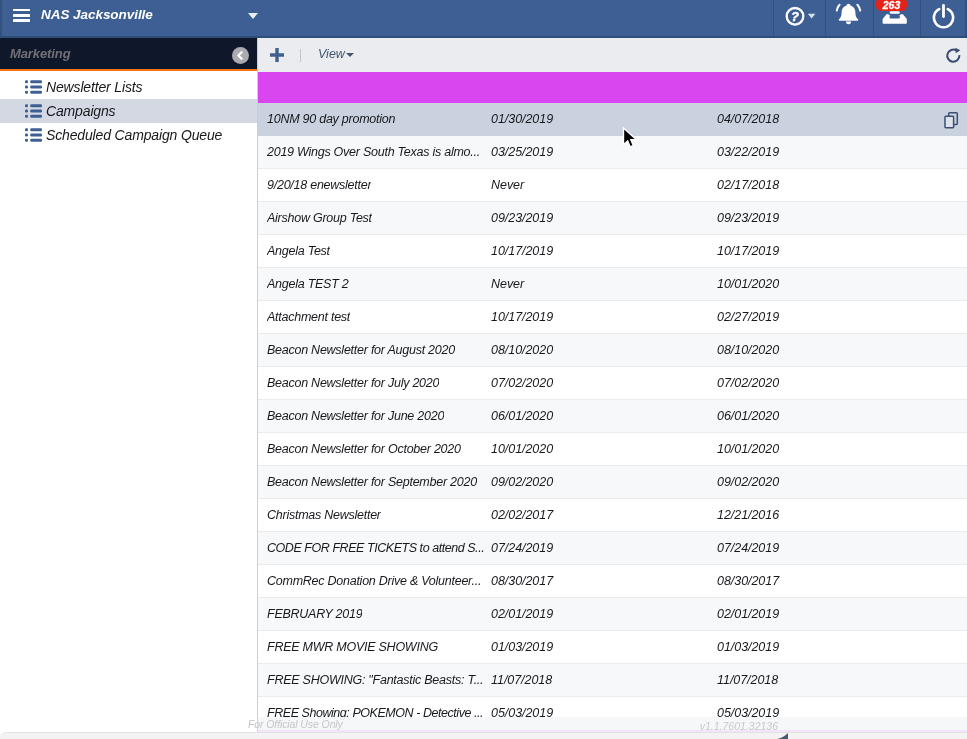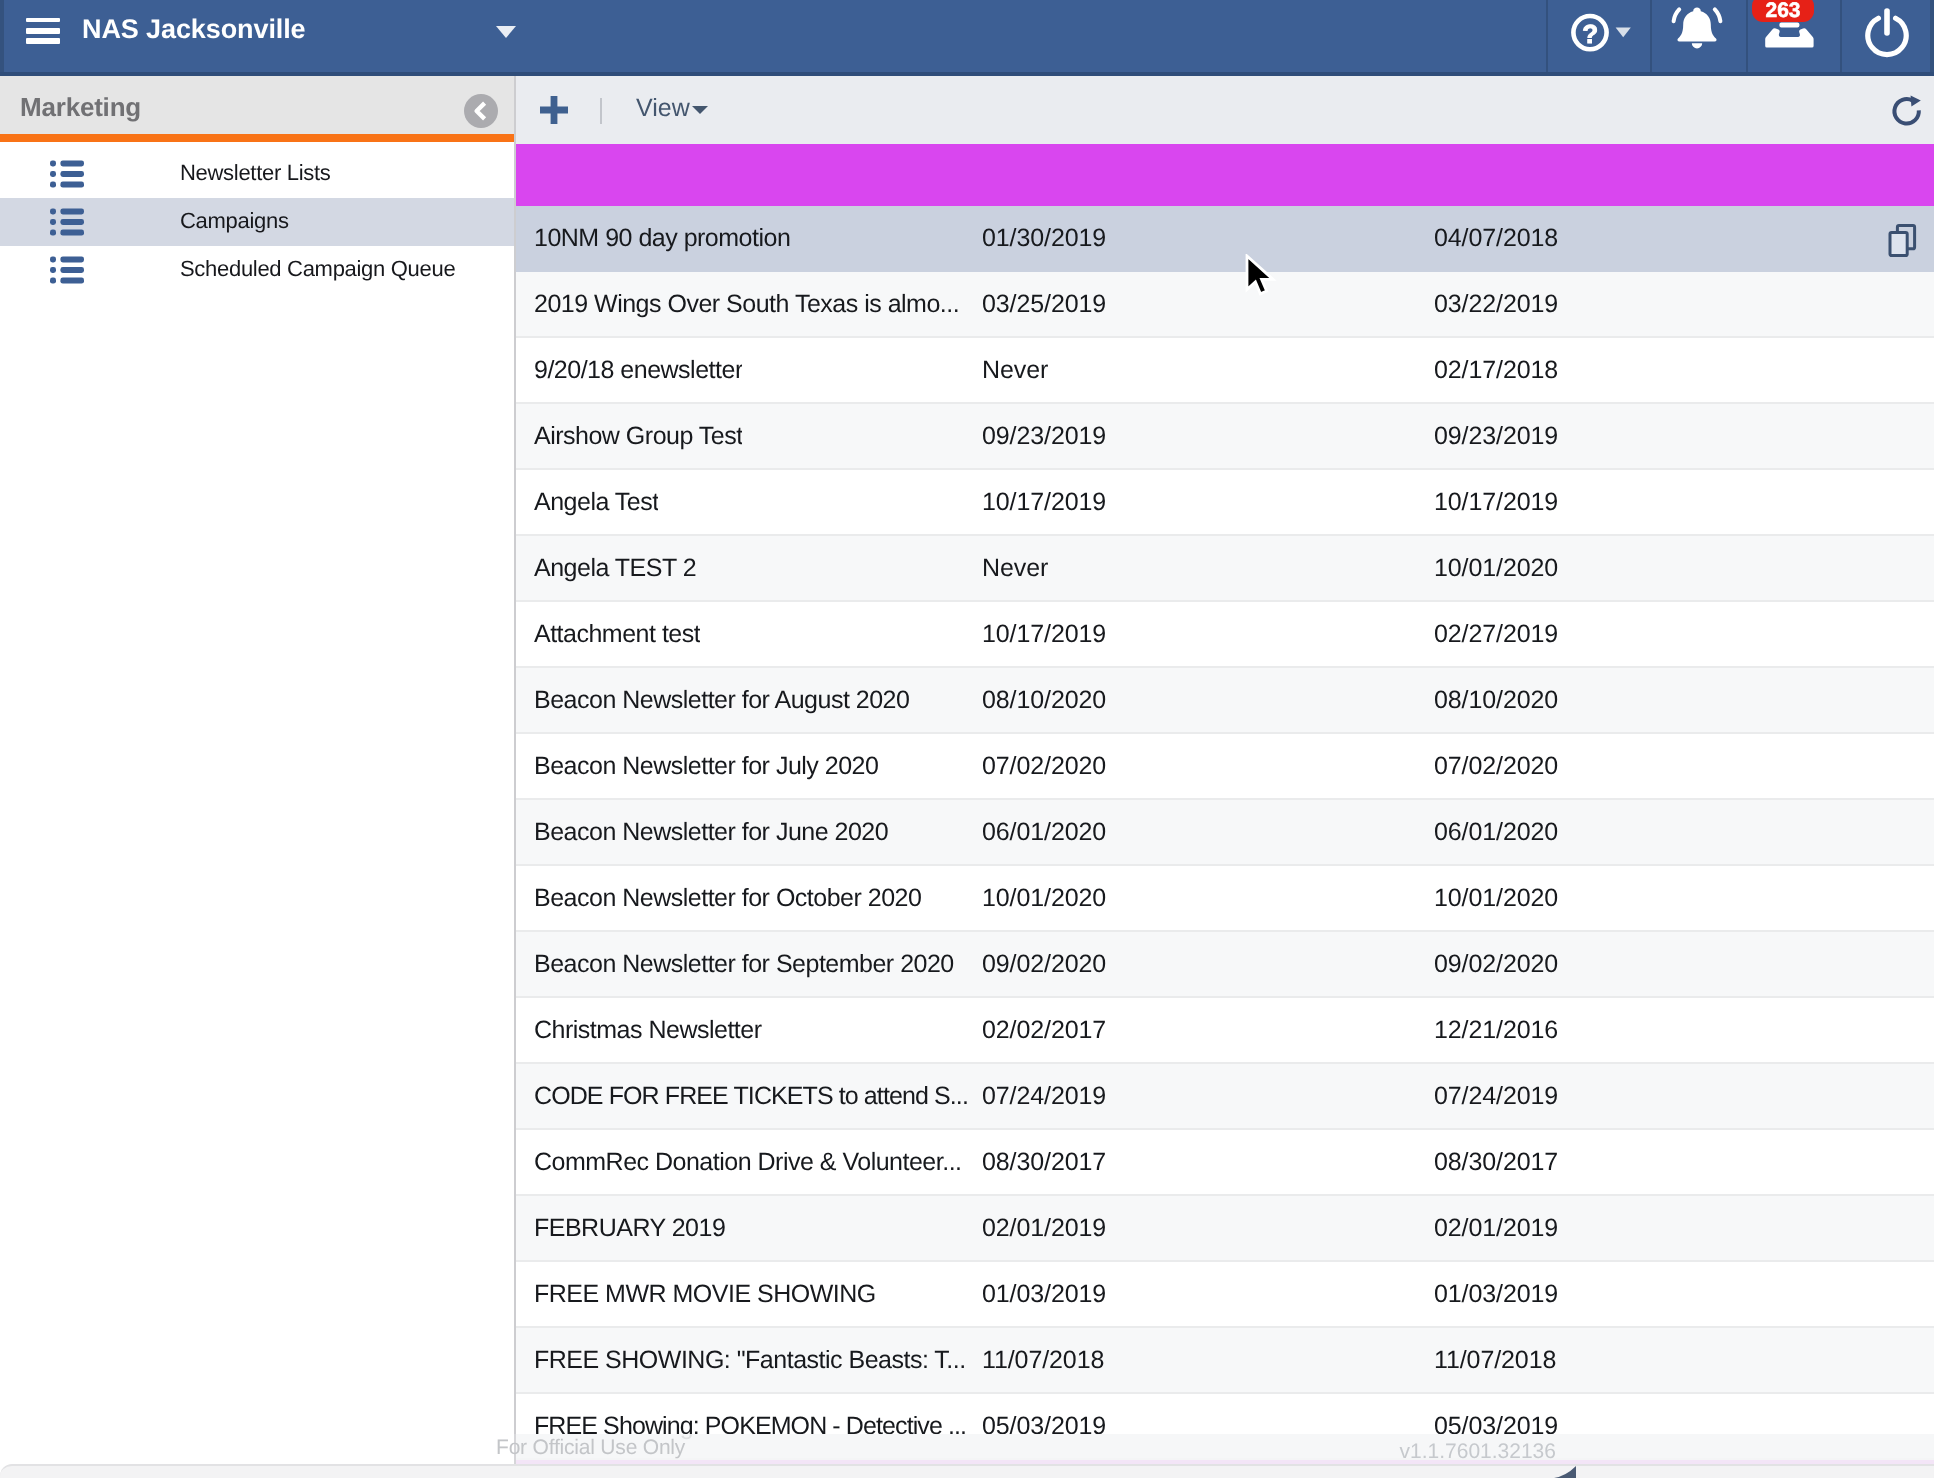--- a/index.html
+++ b/index.html
@@ -1,39 +1,39 @@
 <!DOCTYPE html>
 <html><head>
 <meta charset="utf-8">
 <style>
 * { margin:0; padding:0; box-sizing:border-box; }
 html,body { width:967px; height:739px; overflow:hidden; background:#fff;
   font-family:"Liberation Sans", sans-serif; }
-#app { position:relative; width:788px; height:739px; }
+#app { position:relative; width:788px; height:739px;font-style:italic; }
 
 
 #topbar { position:absolute; left:0; top:0; width:967px; height:38px; background:#3d5f94; border-bottom:2px solid #2f4d79; }
 #topbar .edge { position:absolute; top:0; width:2px; height:36px; background:#34527e; }
 #topbar .divider { position:absolute; top:0; width:1px; height:36px; background:#33517e; }
 #hamburger { position:absolute; left:13px; top:9px; width:17px; height:13px; }
 #hamburger div { position:absolute; left:0; width:17px; height:2.4px; background:#fff; border-radius:0.5px; }
 #site-title { position:absolute; left:41px; top:0; height:30px; line-height:30px; color:#fff;
   font-size:13.5px; font-weight:bold; letter-spacing:-0.05px; }
 #site-caret { position:absolute; left:248px; top:13px; width:0; height:0;
   border-left:5.5px solid transparent; border-right:5.5px solid transparent; border-top:6px solid #e9edf4; }
 .topicon { position:absolute; top:0; height:38px; }
 
 
 #sidebar { position:absolute; left:0; top:38px; width:258px; height:694px; background:#fff; border-right:1px solid #cdcdd0; }
-#side-head { position:absolute; left:0; top:0; width:257px; height:33px; background:#e5e5e5; border-bottom:4px solid #f97316; }
+#side-head { position:absolute; left:0; top:0; width:257px; height:33px; background:#0f172a; border-bottom:2px solid #f97316; }
 #side-head .label { position:absolute; left:10px; top:0; height:33px; line-height:32px; font-size:13px; font-weight:bold; color:#717174; letter-spacing:-0.1px; }
 #collapse-btn { position:absolute; left:232px; top:9px; width:17px; height:17px; border-radius:50%; background:#ababaf; }
 .side-item { position:absolute; left:0; width:257px; height:24px; }
 .side-item.sel { background:#d3d8e3; }
-.side-item .txt { position:absolute; left:46px; top:0; height:24px; line-height:24px; font-size:11px; color:#17181c; letter-spacing:-0.15px;margin-left:44px; }
+.side-item .txt { position:absolute; left:46px; top:0; height:24px; line-height:24px; font-size:14px; color:#17181c; letter-spacing:-0.15px; }
 .side-item svg { position:absolute; left:25px; top:4px; }
 
 
 #main { position:absolute; left:258px; top:38px; width:709px; height:701px; background:#d946ef; }
 #toolbar { position:absolute; left:0; top:0; width:709px; height:34px; background:#eaecf0; }
 #tool-divider { position:absolute; left:42px; top:11px; width:1px; height:13px; background:#c2c5cb; }
 #view-lbl { position:absolute; left:60px; top:0; height:34px; line-height:33px; font-size:12.5px; color:#44566e; }
 #view-caret { position:absolute; left:88px; top:15px; width:0; height:0;
   border-left:4px solid transparent; border-right:4px solid transparent; border-top:4.5px solid #44566e; }
 

